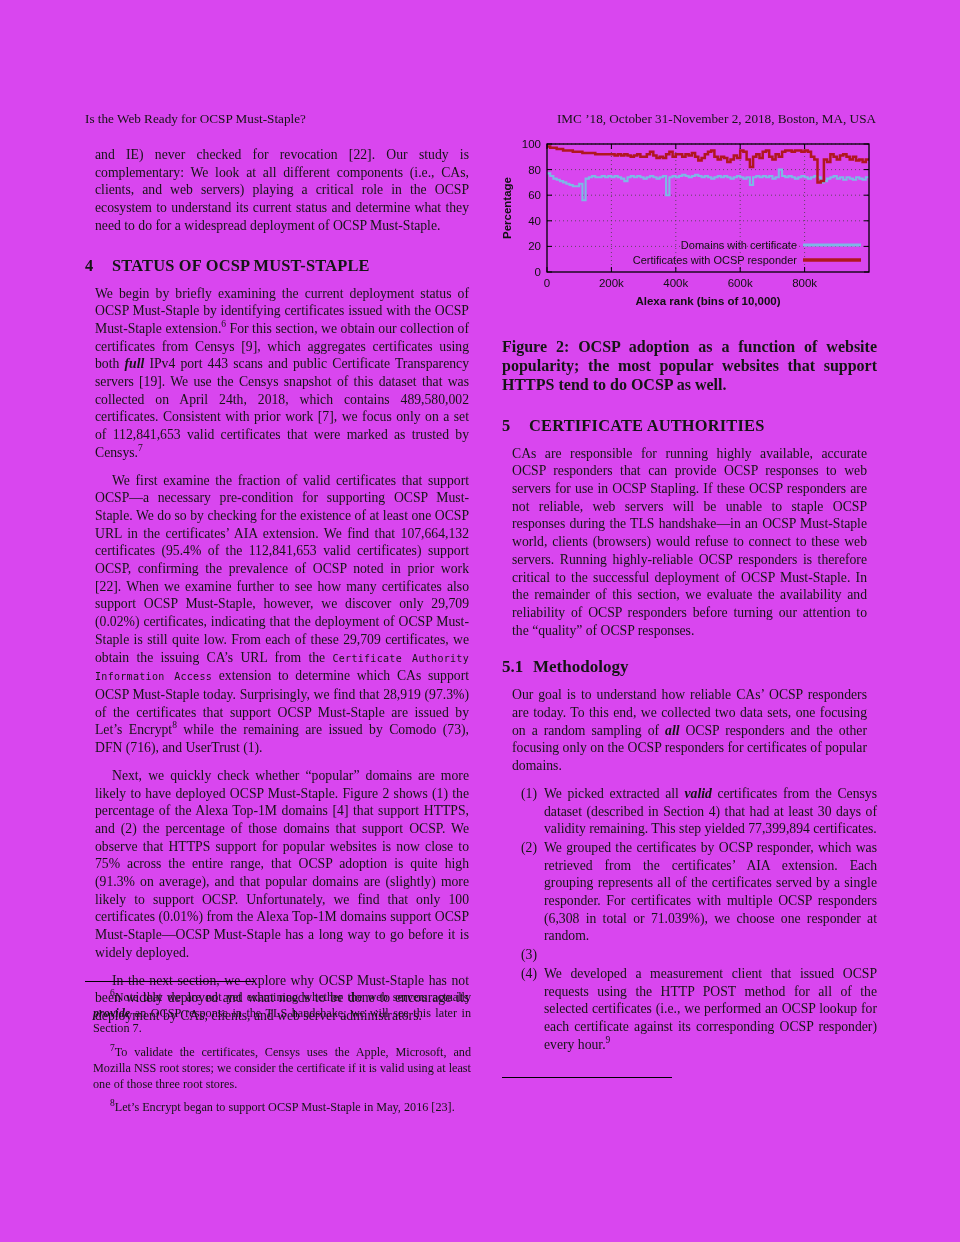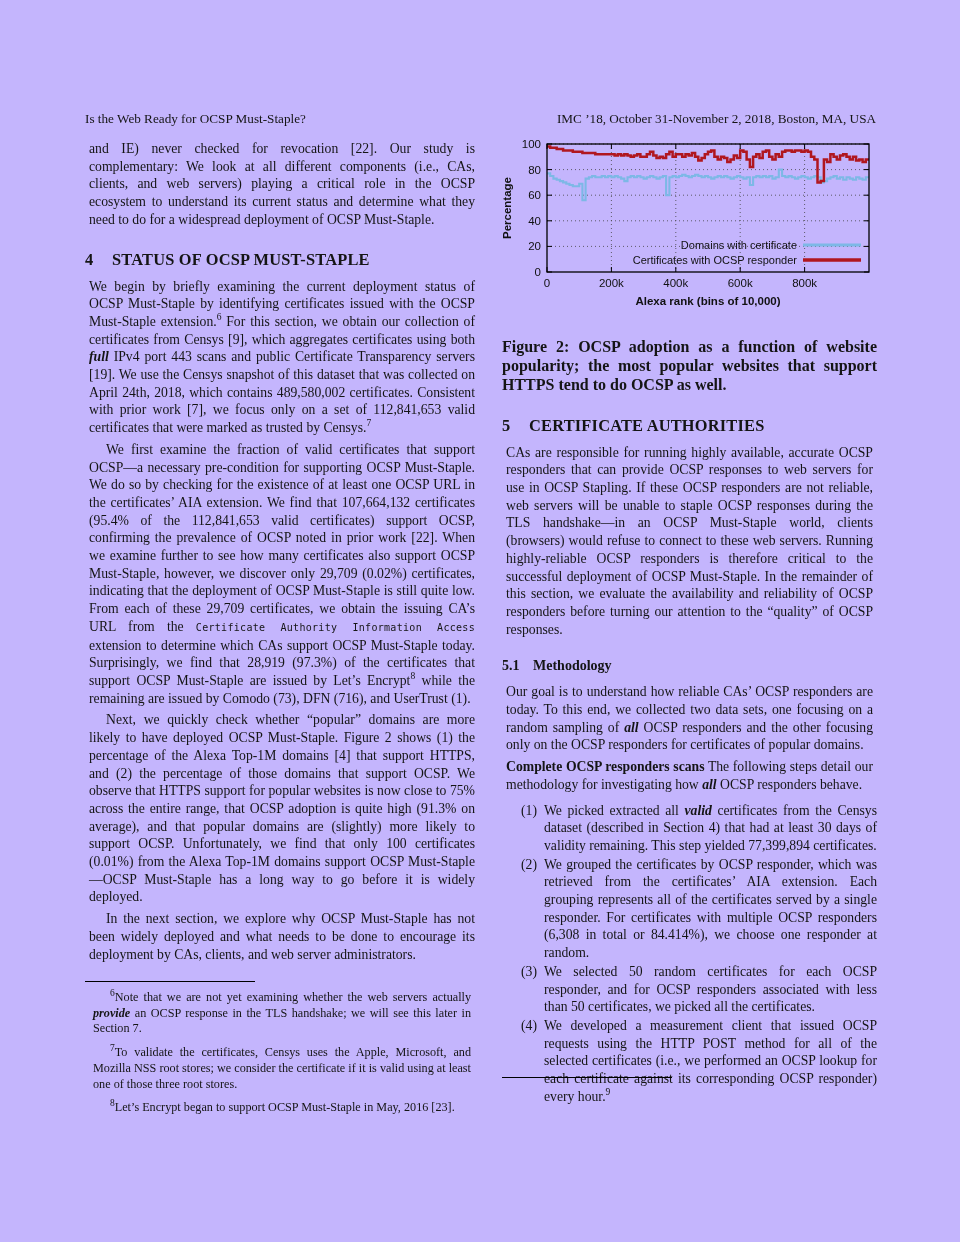--- a/index.html
+++ b/index.html
@@ -1,36 +1,36 @@
 <!DOCTYPE html>
 <html><head>
 <meta charset="utf-8">
 <style>
   html,body{margin:0;padding:0;background:#ffffff;}
-  .page{position:relative;width:960px;height:1242px;background:#c4b5fd;
+  .page{position:relative;width:960px;height:1242px;background:#d946ef;
         font-family:"Liberation Serif",serif;color:#151515;overflow:hidden;}
 
   .runhead{position:absolute;left:85px;top:111px;width:791px;display:flex;
            justify-content:space-between;font-size:13.2px;line-height:16px;}
 
   .col{position:absolute;top:136px;}
   .col-left{left:85px;width:394px;height:1060px;}
   .col-right{left:502px;width:375px;height:1060px;}
 
-  p.body{margin:4px;text-align:justify;font-size:13.7px;line-height:17.7px;text-indent:17px;}
+  p.body{margin:10px;text-align:justify;font-size:13.7px;line-height:17.7px;text-indent:17px;}
   p.noindent{text-indent:0;}
   .t-i{font-style:italic;font-weight:bold;}
   .t-b{font-weight:bold;}
   .t-m{font-family:"DejaVu Sans Mono","Liberation Mono",monospace;font-size:10px;letter-spacing:.3px;}
   sup{font-size:9.5px;line-height:0;}
 
   h2.sec{display:flex;margin:21px 0 9px 0;font-size:16.4px;line-height:19px;
          font-weight:bold;letter-spacing:.2px;}
   h2.sec .secnum{flex:none;min-width:27px;}
-  h3.subsec{display:flex;margin:19px 0 8px 0;font-size:14px;line-height:18px;font-weight:bold;}
+  h3.subsec{display:flex;margin:19px 0 8px 0;font-size:17px;line-height:18px;font-weight:bold;}
   h3.subsec .secnum{flex:none;min-width:31px;}
 
   figure{margin:0;padding:0;}
   .chart-wrap{margin-left:-2px;}
   figcaption.cap{margin-top:17px;text-align:justify;font-weight:bold;
                  font-size:16px;line-height:19.2px;}
 
   .scanpara{margin-top:11px;}
 
   ol.steps{list-style:none;margin:8px 0 0 0;padding:0;font-size:13.7px;line-height:17.7px;}
@@ -139,34 +139,32 @@
     </h2>
 
     <p class="body noindent"><span>CAs are responsible for running highly available, accurate OCSP responders that can provide OCSP responses to web servers for use in OCSP Stapling. If these OCSP responders are not reliable, web servers will be unable to staple OCSP responses during the TLS handshake—in an OCSP Must-Staple world, clients (browsers) would refuse to connect to these web servers. Running highly-reliable OCSP responders is therefore critical to the successful deployment of OCSP Must-Staple. In the remainder of this section, we evaluate the availability and reliability of OCSP responders before turning our attention to the “quality” of OCSP responses.</span></p>
 
     <h3 class="subsec">
       <span class="secnum">5.1</span>
       <span>Methodology</span>
     </h3>
 
     <p class="body noindent"><span>Our goal is to understand how reliable CAs’ OCSP responders are today. To this end, we collected two data sets, one focusing on a random sampling of </span><span class="t-i">all</span><span> OCSP responders and the other focusing only on the OCSP responders for certificates of popular domains.</span></p>
-    <p class="body noindent scanpara"><span class="t-b">Complete OCSP responders scans</span><span> The following steps detail our methodology for investigating how </span><span class="t-i">all</span><span> OCSP responders behave.</span></p>
 
     <ol class="steps">
       <li>
         <span class="step-marker">(1)</span>
         <span class="step-text"><span>We picked extracted all </span><span class="t-i">valid</span><span> certificates from the Censys dataset (described in Section 4) that had at least 30 days of validity remaining. This step yielded 77,399,894 certificates.</span></span>
       </li>
       <li>
         <span class="step-marker">(2)</span>
-        <span class="step-text"><span>We grouped the certificates by OCSP responder, which was retrieved from the certificates’ AIA extension. Each grouping represents all of the certificates served by a single responder. For certificates with multiple OCSP responders (6,308 in total or 84.414%), we choose one responder at random.</span></span>
+        <span class="step-text"><span>We grouped the certificates by OCSP responder, which was retrieved from the certificates’ AIA extension. Each grouping represents all of the certificates served by a single responder. For certificates with multiple OCSP responders (6,308 in total or 71.039%), we choose one responder at random.</span></span>
       </li>
       <li>
         <span class="step-marker">(3)</span>
-        <span class="step-text"><span>We selected 50 random certificates for each OCSP responder, and for OCSP responders associated with less than 50 certificates, we picked all the certificates.</span></span>
       </li>
       <li>
         <span class="step-marker">(4)</span>
         <span class="step-text"><span>We developed a measurement client that issued OCSP requests using the HTTP POST method for all of the selected certificates (i.e., we performed an OCSP lookup for each certificate against its corresponding OCSP responder) every hour.</span><sup>9</sup></span>
       </li>
     </ol>
 
     <div class="fnblock">
       <div class="fnrule"></div>
     </div>

